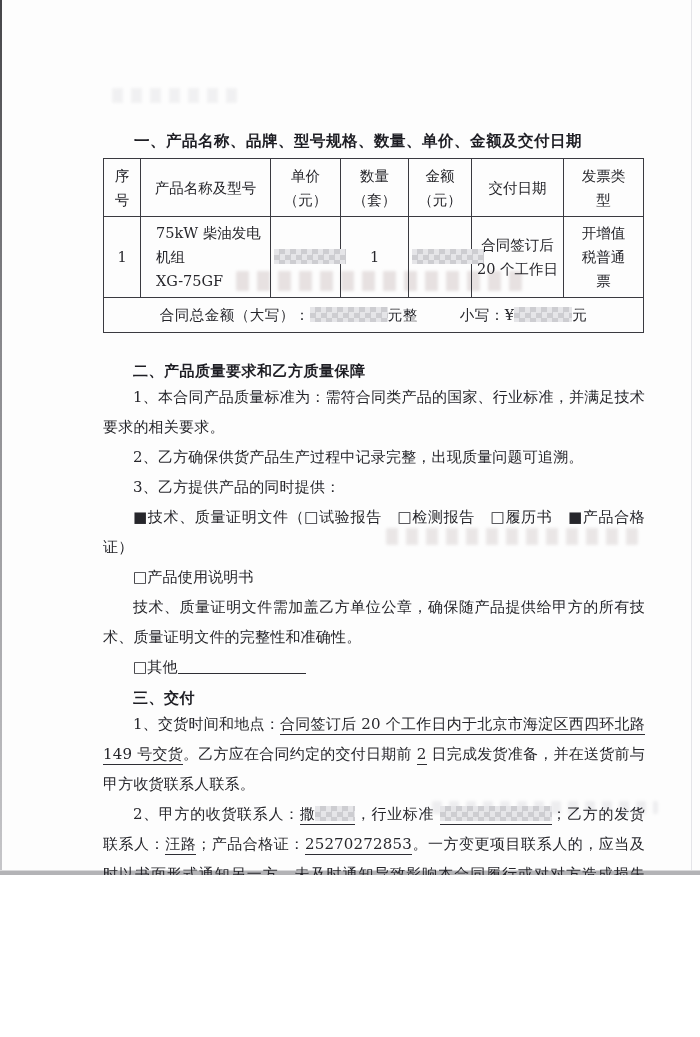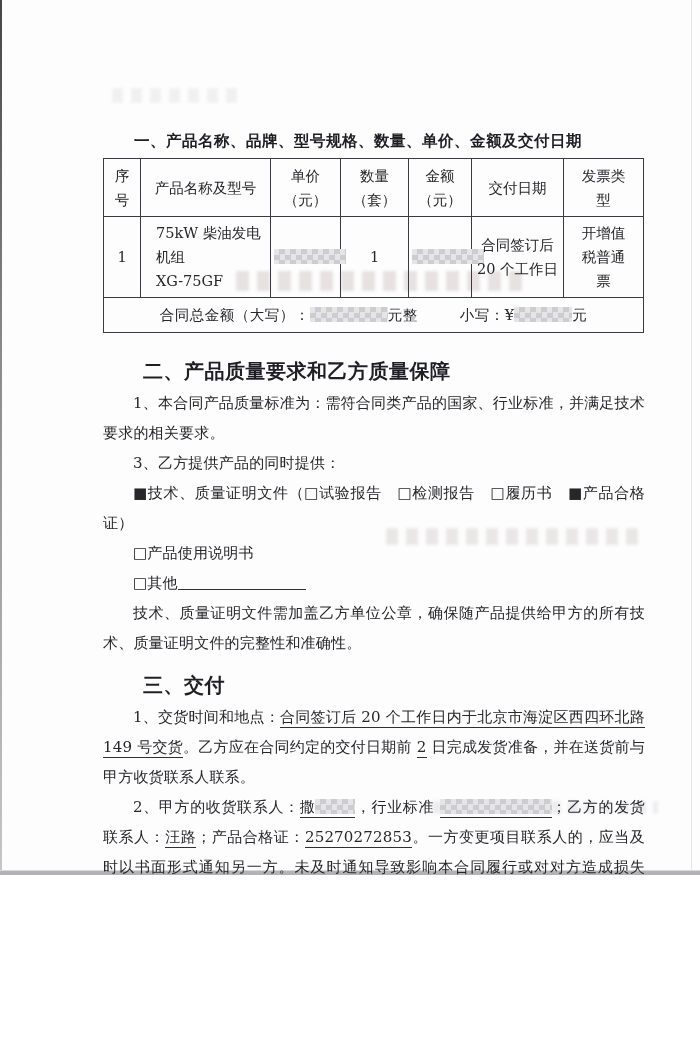--- a/index.html
+++ b/index.html
@@ -41,25 +41,25 @@
   tr.total{ height:35px; }
   .pre { white-space:pre-line; }
   .cell-left { text-align:left; padding-left:15px; }
   .totcell { letter-spacing:.5px;text-align:center; }
   .redact { display:inline-block; height:15px; vertical-align:-2px;
     background:repeating-conic-gradient(#cdcdd1 0% 25%, #e5e5e8 25% 50%) 0 0/11px 11px;
     background-color:#dededf; }
   .w72{width:72px;} .w78{width:78px;} .w58{width:58px;} .w40{width:40px;} .w112{width:112px;}
   .gap { display:inline-block; width:42px; }
   .h2 { font-family:"DejaVu Sans","Liberation Sans",sans-serif;
-    font-weight:bold; font-size:20px; line-height:21px; text-indent:2em;
+    font-weight:bold; font-size:15px; line-height:21px; text-indent:2em;
     letter-spacing:.5px; color:#1e1e24; margin-top:28px; }
-  .h3 { margin-top:17px; }
+  .h3 { margin-top:6px; }
   .para { text-indent:2em; text-align:justify; letter-spacing:.2px; }
-  .p-first { margin-top:6px; }
+  .p-first { margin-top:0; }
   .u { border-bottom:1px solid #2e2e34; padding-bottom:1px; }
   .blank { display:inline-block; width:128px; border-bottom:1px solid #2e2e34;
     height:16px; vertical-align:-2px; }
   .pagenum { font-family:"DejaVu Sans","Liberation Sans",sans-serif;
     font-weight:normal; font-size:12px; text-align:center; margin-top:12px;
     letter-spacing:2px; color:#2a2a30; }
 </style>
 </head>
 <body>
 
@@ -117,25 +117,26 @@
         <tr class="total">
           <td colspan="7" class="totcell">
             <span>合同总金额（大写）：</span><span class="redact w78"></span><span>元整</span><span class="gap"></span><span>小写：¥</span><span class="redact w58"></span><span>元</span>
           </td>
         </tr>
       </tbody>
     </table>
 
     <div class="h2">二、产品质量要求和乙方质量保障</div>
     <p class="para p-first">1、本合同产品质量标准为：需符合同类产品的国家、行业标准，并满足技术要求的相关要求。</p>
+    <p class="para">2、乙方确保供货产品生产过程中记录完整，出现质量问题可追溯。</p>
     <p class="para">3、乙方提供产品的同时提供：</p>
     <p class="para">■技术、质量证明文件（□试验报告　□检测报告　□履历书　■产品合格证）</p>
     <p class="para">□产品使用说明书</p>
+    <p class="para">技术、质量证明文件需加盖乙方单位公章，确保随产品提供给甲方的所有技术、质量证明文件的完整性和准确性。</p>
     <p class="para"><span>□其他</span><span class="blank"></span></p>
-    <p class="para">技术、质量证明文件需加盖乙方单位公章，确保随产品提供给甲方的所有技术、质量证明文件的完整性和准确性。</p>
 
     <div class="h2 h3">三、交付</div>
     <p class="para p-first"><span>1、交货时间和地点：</span><span class="u">合同签订后 20 个工作日内于北京市海淀区西四环北路 149 号交货</span><span>。乙方应在合同约定的交付日期前 </span><span class="u">2</span><span> 日完成发货准备，并在送货前与甲方收货联系人联系。</span></p>
     <p class="para"><span>2、甲方的收货联系人：</span><span class="u"><span>撒</span><span class="redact w40"></span></span><span>，行业标准 </span><span class="u"><span class="redact w112"></span></span><span>；乙方的发货联系人：</span><span class="u">汪路</span><span>；产品合格证：</span><span class="u">25270272853</span><span>。一方变更项目联系人的，应当及时以书面形式通知另一方。未及时通知导致影响本合同履行或对对方造成损失的，应承担相应的责任。</span></p>
 
     <div class="pagenum">2 / 5</div>
   </div>
 </div>
 
 </body></html>

